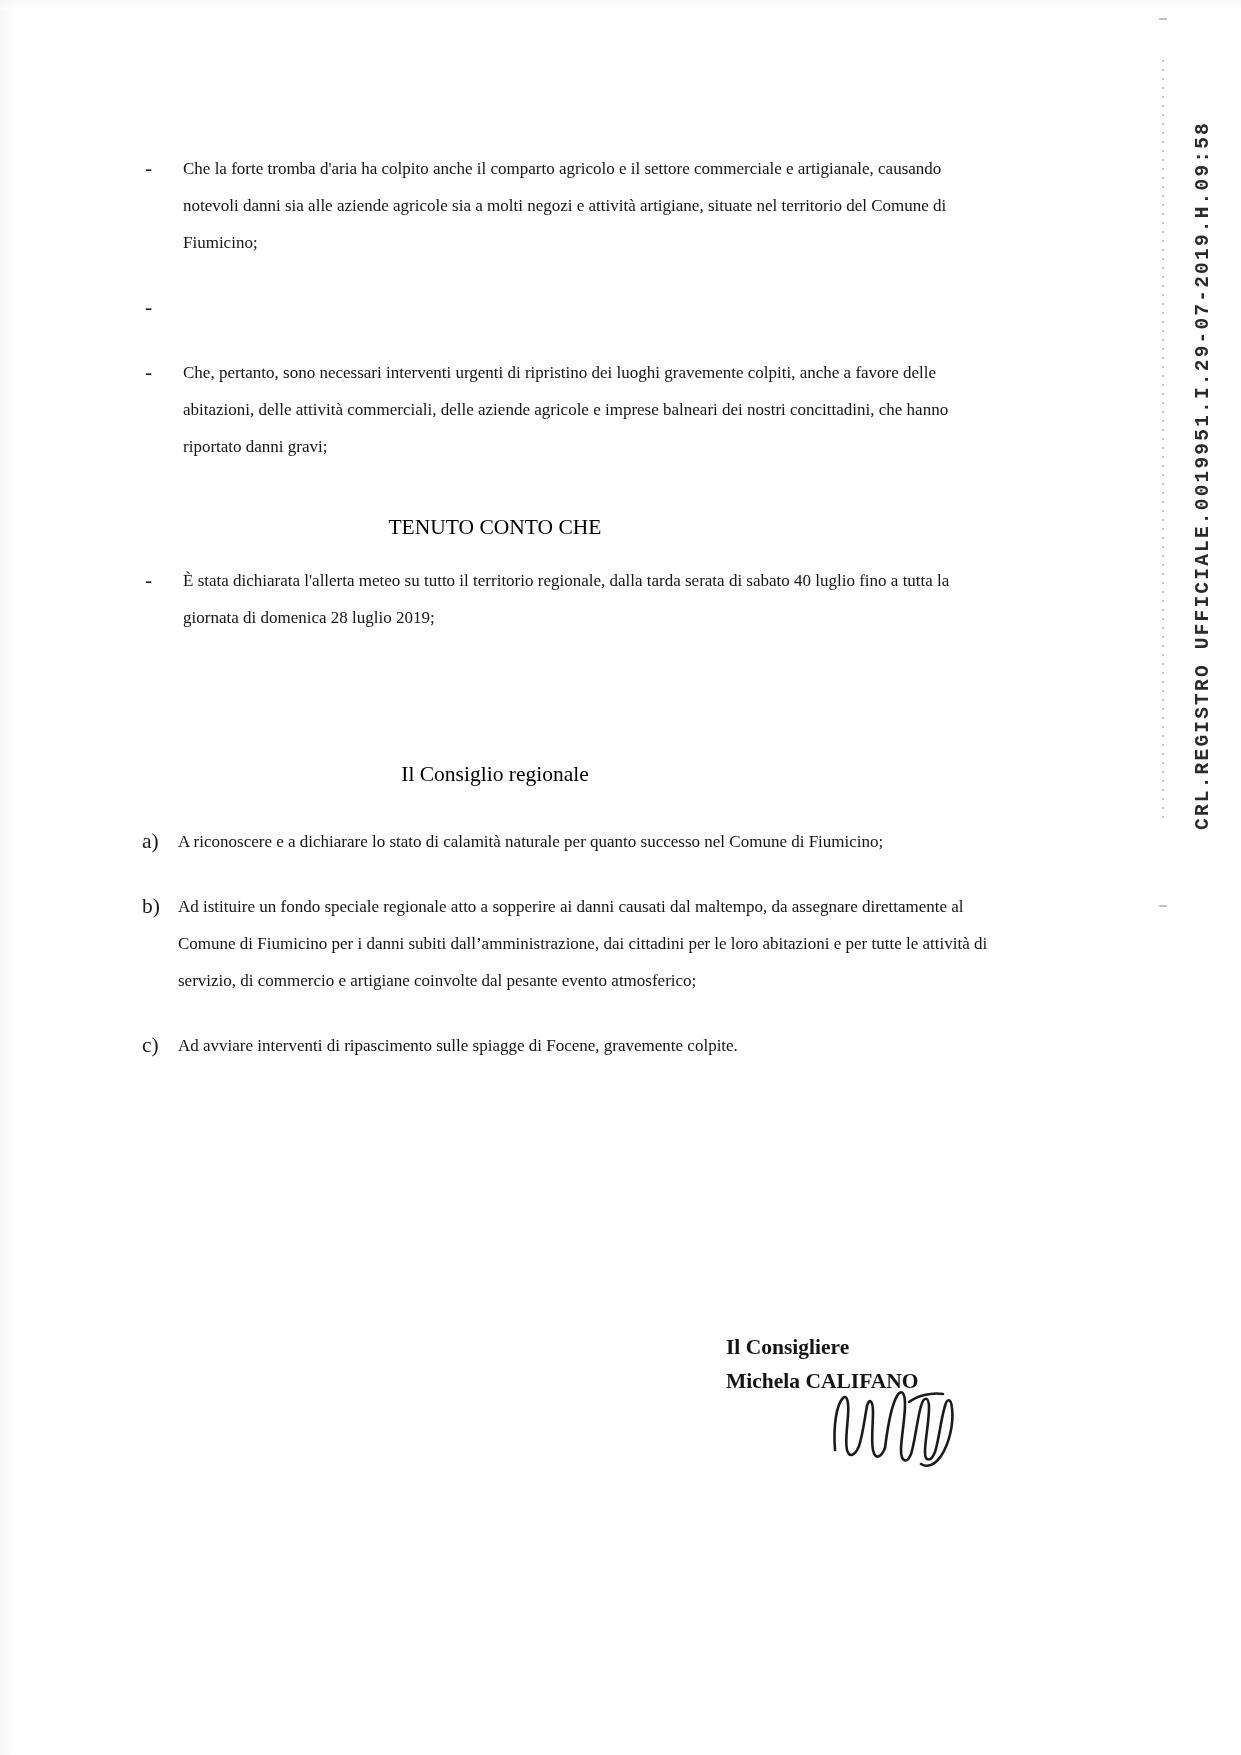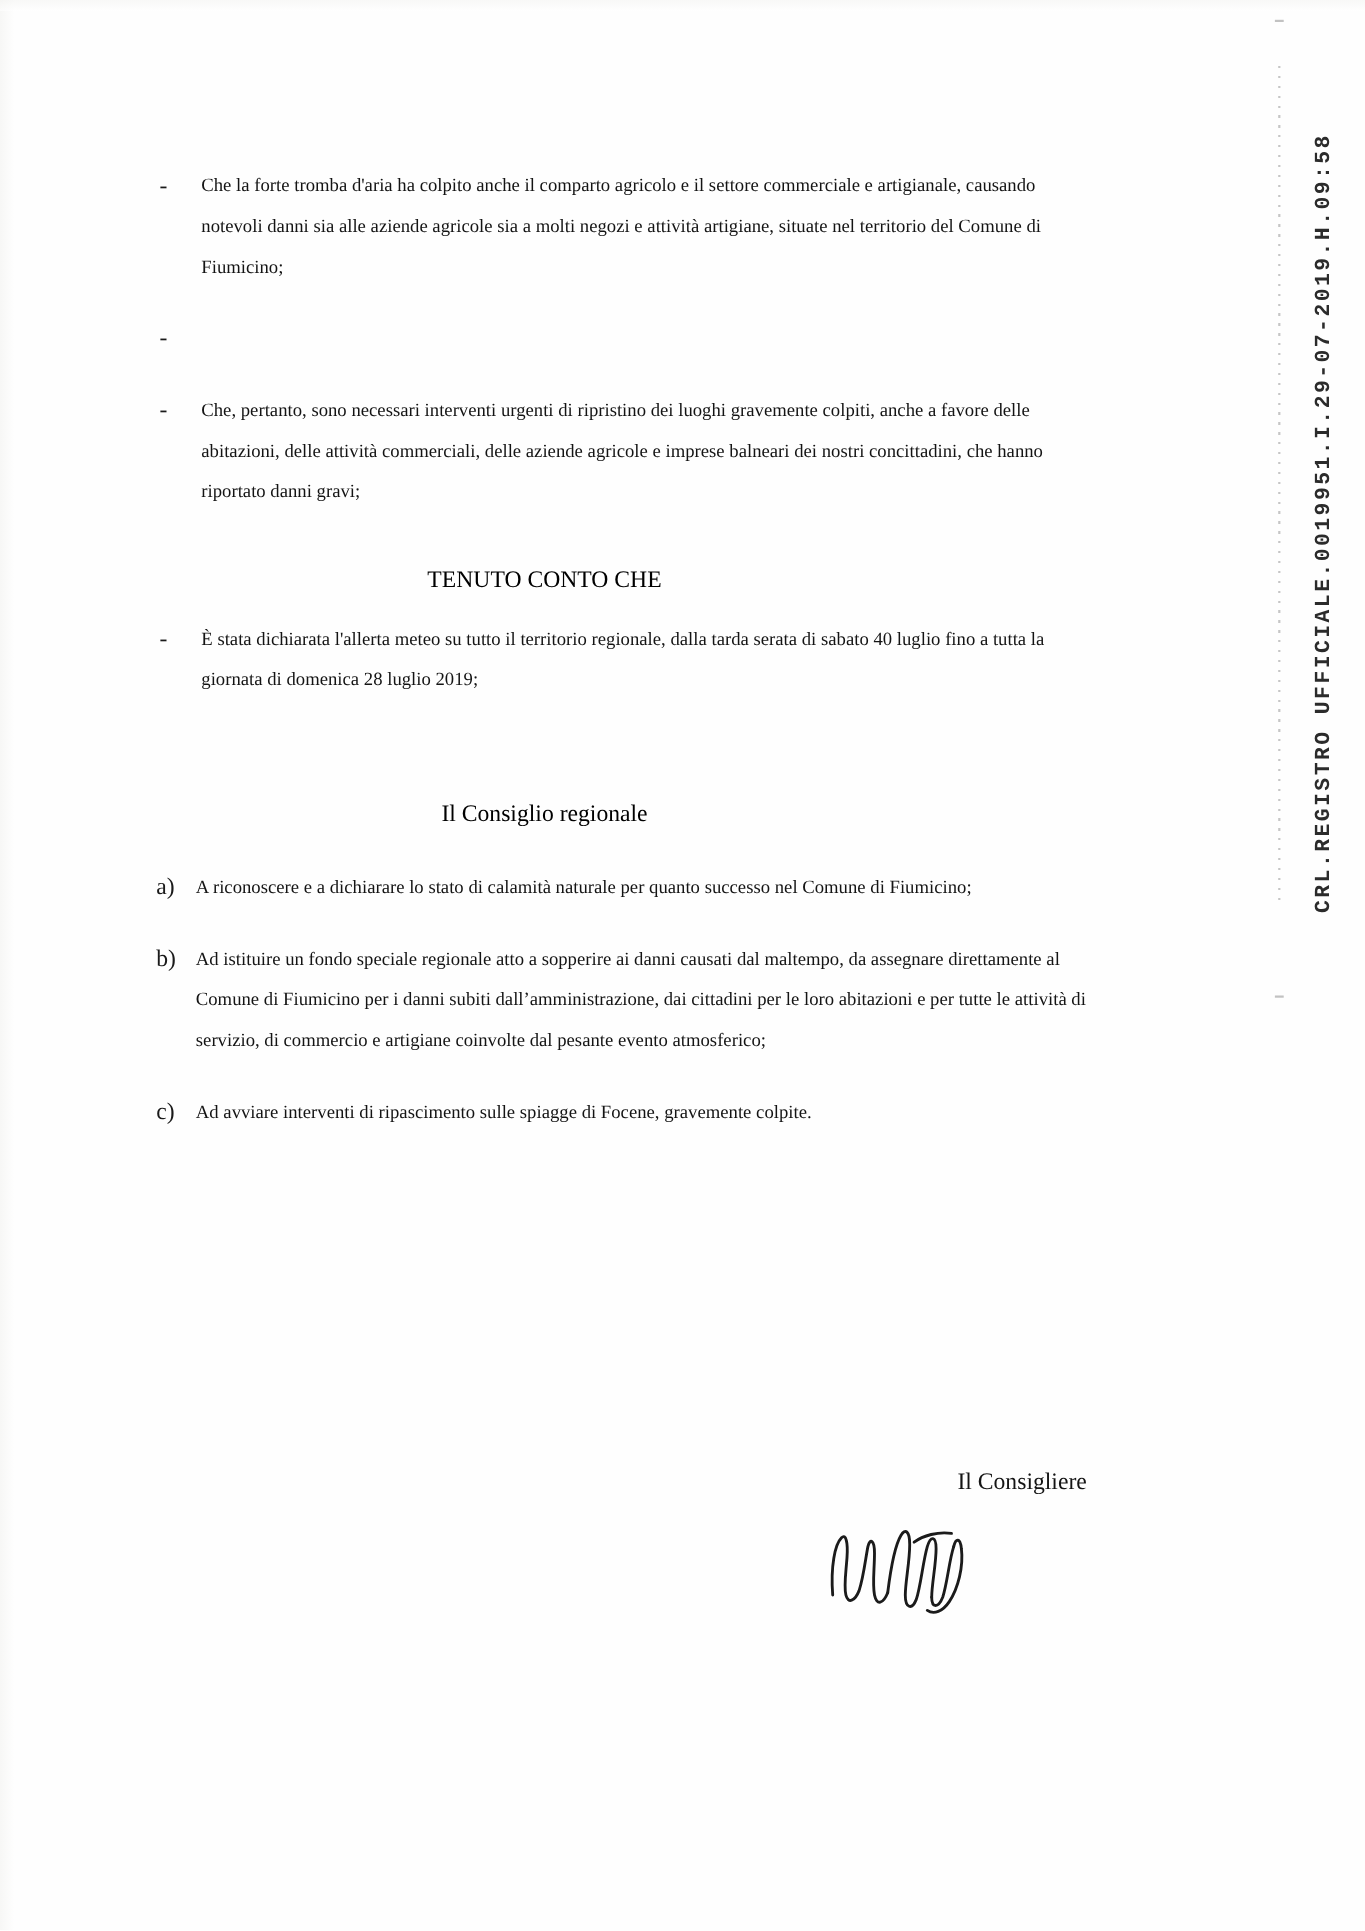--- a/index.html
+++ b/index.html
@@ -119,30 +119,31 @@
     font-size: 21.5px;
     line-height: 37px;
     color: #000000;
     padding-right: 70px;
   }
 
   .heading-block {
     margin: 44px 0 16px 0;
   }
   .impegna-block {
-    margin: 85px 0 30px 0;
+    margin: 120px 0 30px 0;
   }
 
   
   .sign-area {
     position: absolute;
-    left: 648px;
+    left: 726px;
     top: 1330px;
     width: 340px;
-    text-align: right;
+    text-align: left;
+    font-weight: bold;
   }
   .sign-line {
     font-size: 21.5px;
     line-height: 34px;
     color: #141414;
   }
   .sign-svg {
     position: absolute;
     left: 95px;
     top: 42px;
@@ -203,20 +204,21 @@
 
     <div class="para lettered">
       <div class="marker">c)</div>
       <div class="body">Ad avviare interventi di ripascimento sulle spiagge di Focene, gravemente colpite.</div>
     </div>
 
   </div>
 
   <div class="sign-area">
     <div class="sign-line">Il Consigliere</div>
+    <div class="sign-line">Michela CALIFANO</div>
 
     <svg class="sign-svg" width="170" height="110" viewBox="0 0 170 110">
       <g fill="none" stroke="#1b1b1b" stroke-width="2.6" stroke-linecap="round" stroke-linejoin="round">
         <path d="M14,78 C12,52 16,32 22,26 C26,22 28,30 27,44 C26,58 24,70 26,78 C28,86 34,84 38,74 C42,62 44,44 46,34 C48,26 52,28 52,40 C52,54 50,68 52,78 C54,88 60,86 64,76"></path>
         <path d="M64,76 C66,60 70,34 76,24 C80,17 84,20 84,32 C84,48 80,66 80,78 C80,90 86,92 90,82 C94,70 96,48 100,34 C103,24 108,24 108,36 C108,50 104,68 104,80"></path>
         <path d="M104,80 C104,90 110,90 114,80 C118,68 120,46 124,34"></path>
         <path d="M124,34 C126,26 130,26 131,36 C133,52 128,72 120,84 C114,93 106,96 100,92"></path>
         <path d="M88,30 C96,24 110,20 122,22"></path>
       </g>
     </svg>

